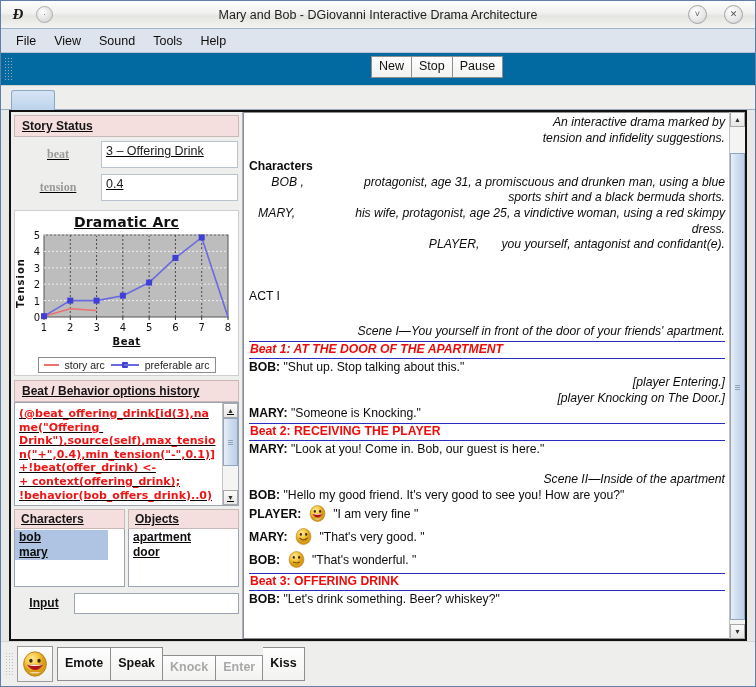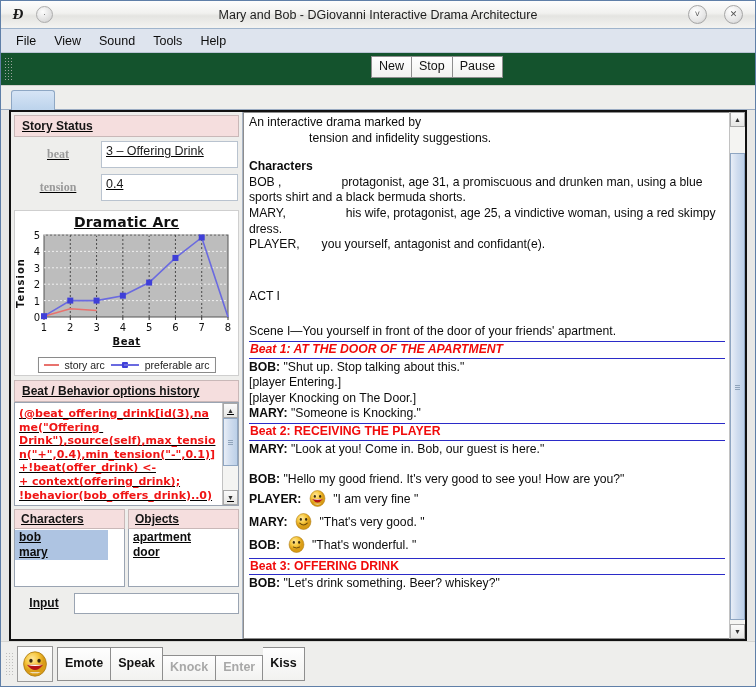--- a/index.html
+++ b/index.html
@@ -55,21 +55,21 @@
     background:#dee4ee;
     border-bottom:1px solid #b9c4d4;
     display:flex;align-items:center;padding-left:6px;box-sizing:border-box;
   }
   .menu-item{
     padding:3px 9px;font-size:12.5px;color:#0d0d0d;cursor:default;
   }
   
   .toolbar{
     height:32px;min-height:32px;
-    background:#14532d;
+    background:#0369a1;
     border-bottom:1px solid #cfcfcb;
     display:flex;align-items:center;position:relative;
   }
   .grip{
     width:8px;height:24px;margin-left:3px;
     background-image:radial-gradient(#b5b5b5 37%,transparent 38%);
     background-size:3px 3px;opacity:.85;
   }
   .tb-buttons{
     position:absolute;left:370px;top:3px;display:flex;
@@ -227,21 +227,21 @@
   }
   
   .rightcol{flex:1;display:flex;min-width:0;background:#fff;}
   .storyarea{
     flex:1;background:#fff;overflow:hidden;position:relative;
     border:1px solid #8d8d8d;border-right:none;box-sizing:border-box;
     padding:2px 4px 0 5px;
     font-size:12.2px;color:#0c0c0c;line-height:15.6px;
     min-width:0;
   }
-  .it{}
+  .it{font-style:italic;text-align:right;}
   .indent{display:inline-block;width:60px;}
   .blank{height:13px;}
   .sect-title{font-weight:bold;}
   .actline{text-align:left;margin:2px 0;}
   .beatbar{
     border-top:1px solid #2b2bc8;border-bottom:1px solid #2b2bc8;
     color:#f00b0b;font-weight:bold;font-style:italic;
     font-size:12.2px;padding:0 1px;margin:1px 0;
   }
   .beatbar.noital{font-style:normal;}
@@ -458,20 +458,21 @@
 
         <div><span class="spk">BOB:</span> <span>"Shut up. Stop talking about this."</span></div>
         <div class="it">[player Entering.]</div>
         <div class="it">[player Knocking on The Door.]</div>
         <div><span class="spk">MARY:</span> <span>"Someone is Knocking."</span></div>
 
         <div class="beatbar noital">Beat 2: RECEIVING THE PLAYER</div>
         <div><span class="spk">MARY:</span> <span>"Look at you! Come in. Bob, our guest is here."</span></div>
 
         <div class="blank" style="height:15px"></div>
+        <div class="it">Scene II—Inside of the apartment</div>
 
         <div><span class="spk">BOB:</span> <span>"Hello my good friend. It's very good to see you! How are you?"</span></div>
 
         <div class="erow">
           <span class="spk">PLAYER:</span>
           <span class="emoji" id="em-player"><svg viewBox="0 0 32 32" width="100%" height="100%">
                 <defs>
                   <radialGradient id="g_grin" cx="38%" cy="30%">
                     <stop offset="0%" stop-color="#ffe9a0"></stop>
                     <stop offset="60%" stop-color="#f6c63c"></stop>

